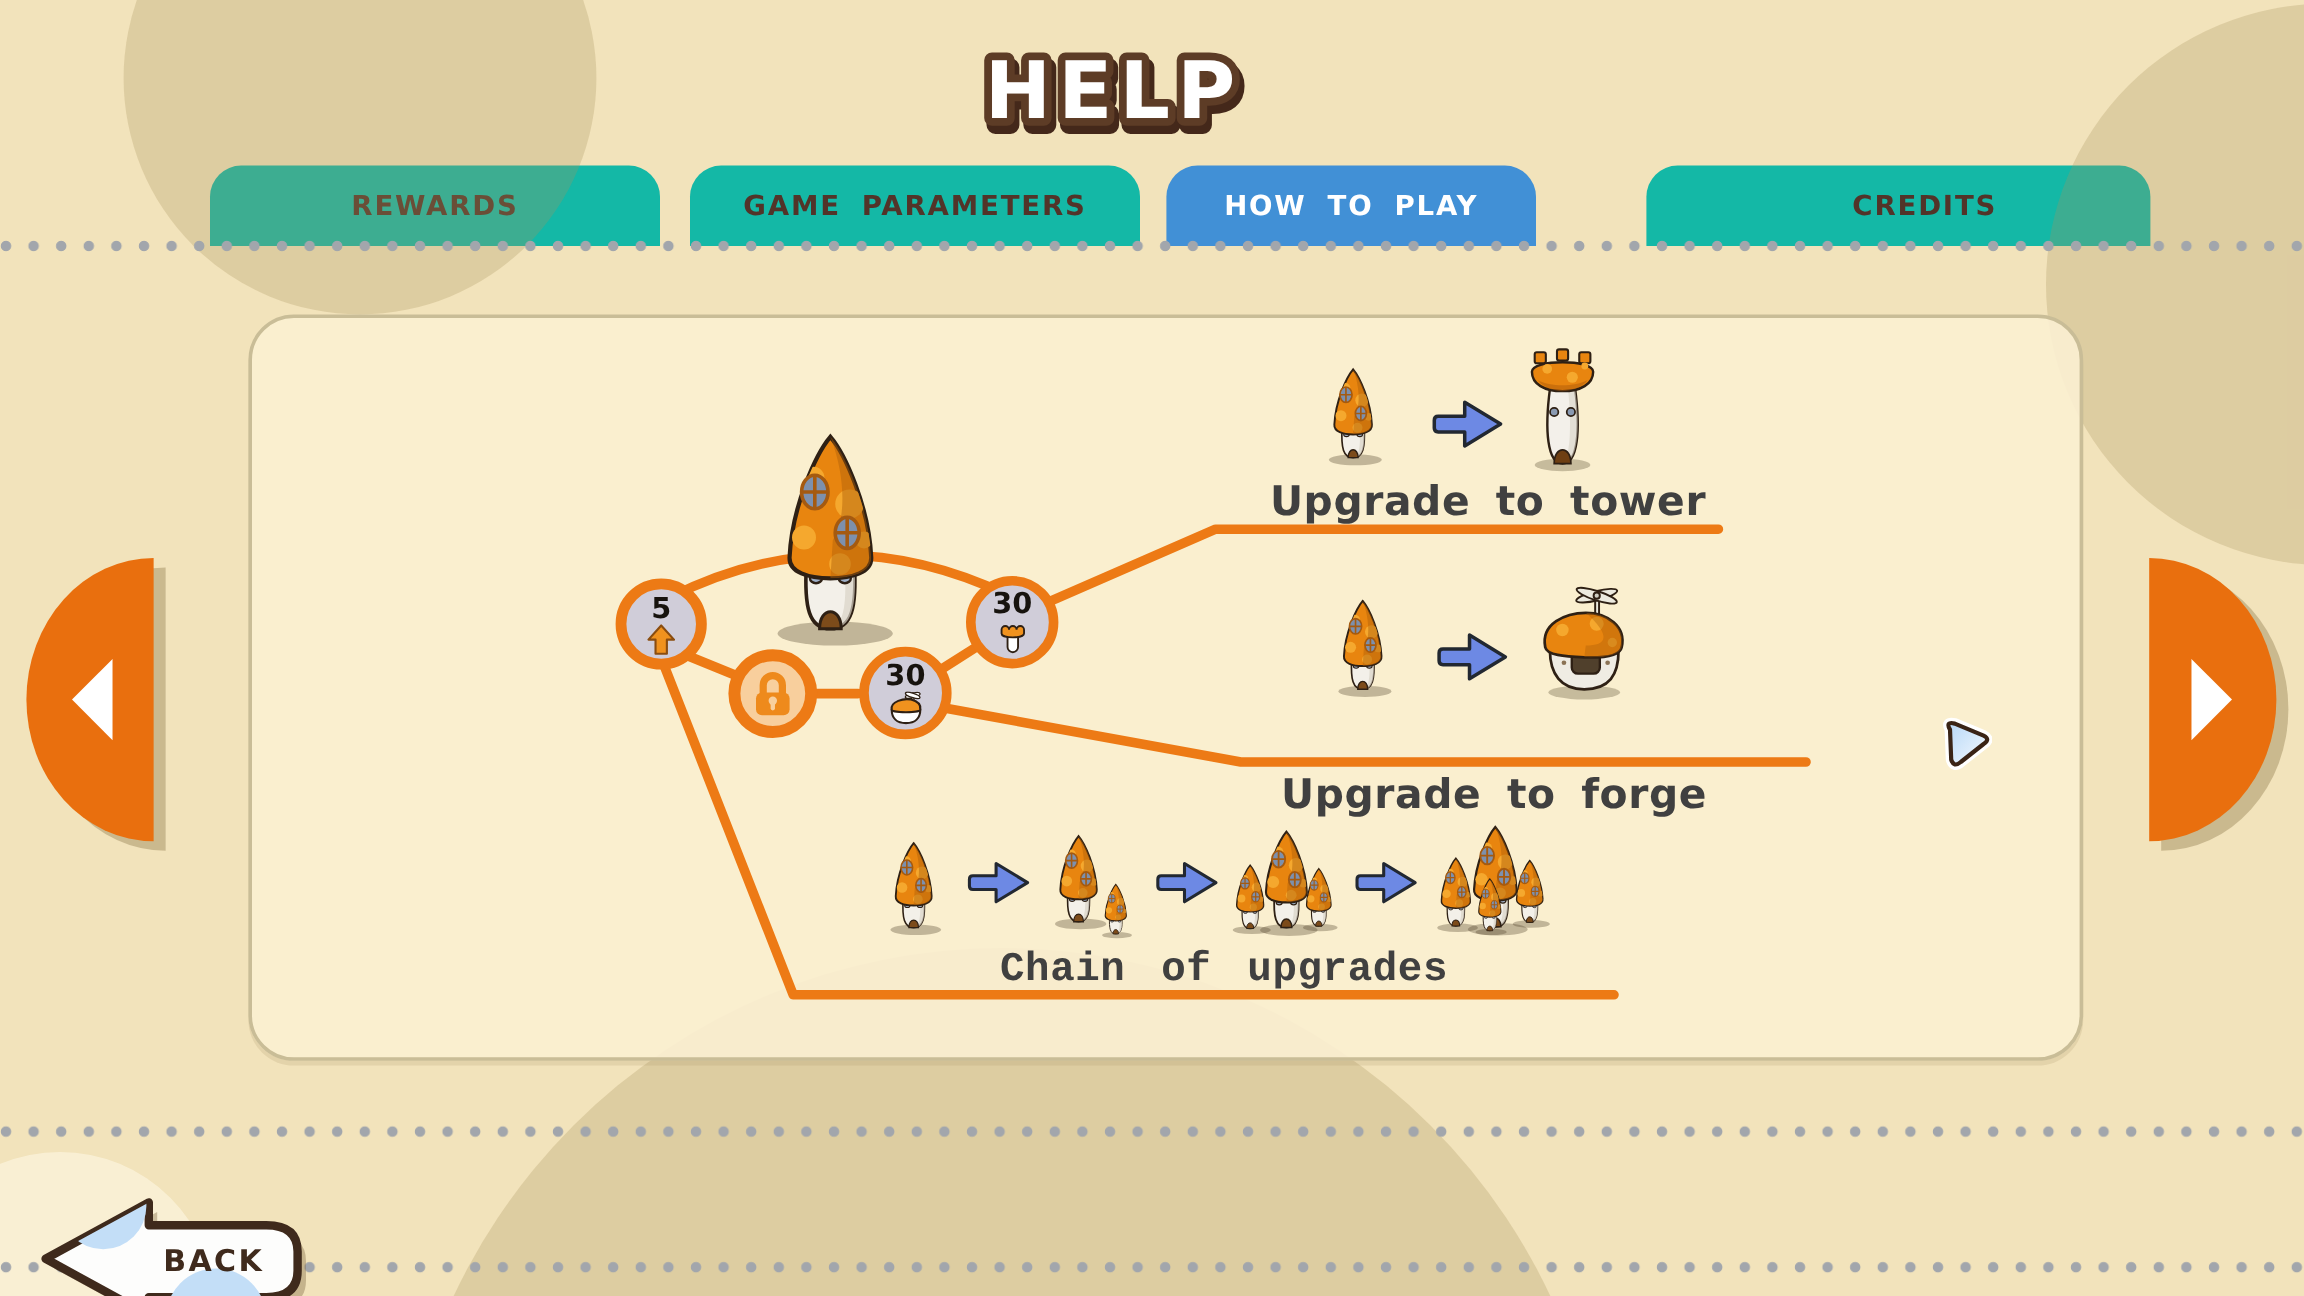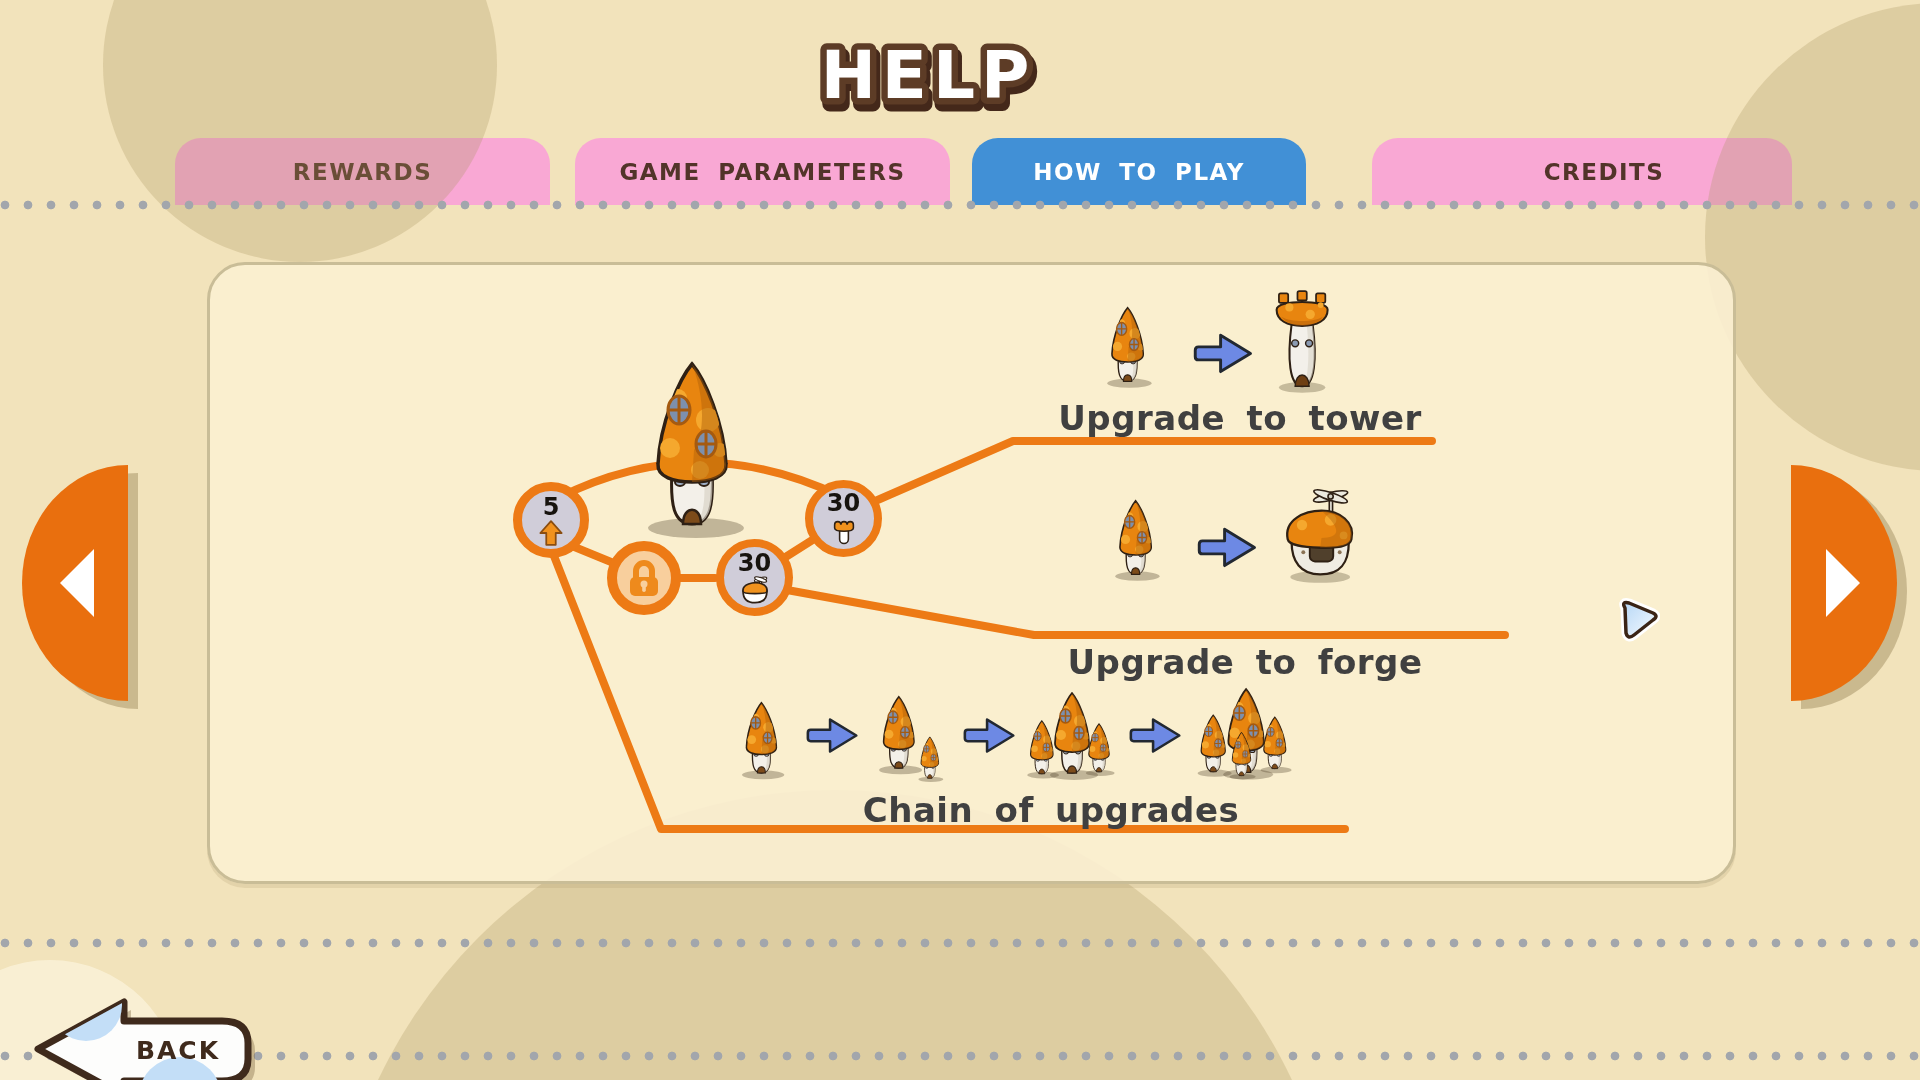--- a/index.html
+++ b/index.html
@@ -11,27 +11,27 @@
   
   .deco{position:absolute;border-radius:50%;background:rgba(168,146,94,.28);z-index:3;pointer-events:none;}
   .deco.c1{left:103px;top:-132px;width:394px;height:394px;}
   .deco.c2{left:1705px;top:3px;width:468px;height:468px;}
   .deco.c3{left:330px;top:790px;width:1010px;height:1010px;}
   .deco.c4{left:-80px;top:960px;width:260px;height:260px;background:rgba(255,250,232,.55);}
   
   .title-wrap{position:absolute;left:696px;top:12px;width:460px;height:118px;z-index:3;}
   
   .tab{position:absolute;top:138px;height:67px;border-radius:26px 26px 0 0;
-       background:#f9a8d4;color:#523429;z-index:2;cursor:pointer;
+       background:#14b8a6;color:#523429;z-index:2;cursor:pointer;
        display:flex;align-items:center;justify-content:center;
        font-weight:bold;font-size:23px;letter-spacing:1.5px;word-spacing:8px;}
   .tab.active{background:#4190d6;color:#ffffff;}
   .tab.t0{left:175px;width:375px;}
   .tab.t1{left:575px;width:375px;}
-  .tab.t2{left:972px;width:334px;align-items:center;}
+  .tab.t2{left:972px;width:308px;align-items:center;}
   .tab.t3{left:1372px;width:376px;padding-left:44px;}
   
   .dots{position:absolute;left:0;width:1920px;height:10px;z-index:4;pointer-events:none;
         background-image:radial-gradient(circle at 5px 5px,#a2a6ac 4px,rgba(0,0,0,0) 4.7px);
         background-size:23px 10px;background-repeat:repeat-x;}
   .dots.d1{top:200px;} .dots.d2{top:938px;} .dots.d3{top:1051px;}
   
   .card{position:absolute;left:207px;top:262px;width:1523px;height:616px;z-index:5;
         background:rgba(251,239,209,.9);border:3px solid #c9bd97;border-radius:38px;
         box-shadow:0 4px 0 rgba(160,140,95,.18);}
@@ -44,21 +44,21 @@
   .badge .num{font-weight:bold;font-size:24px;line-height:1;color:#17130e;margin-bottom:1px;}
   .badge.b-five{left:513px;top:482px;width:76px;height:76px;}
   .badge.b-lock{left:607px;top:541px;width:74px;height:74px;border-width:10px;background:#f8cf9d;}
   .badge.b-forge{left:716px;top:539px;width:77px;height:77px;border-width:8px;}
   .badge.b-tower{left:805px;top:480px;width:77px;height:77px;border-width:8px;}
   
   .row-label{position:absolute;width:420px;text-align:center;z-index:7;
              font-weight:bold;font-size:34px;color:#404040;letter-spacing:.5px;word-spacing:9px;}
   .row-label.l-tower{left:1030px;top:398px;}
   .row-label.l-forge{left:1035px;top:594px;margin-top:48px;}
-  .row-label.l-chain{left:841px;top:790px;}
+  .row-label.l-chain{left:810px;top:790px;font-family:Liberation Mono, monospace;}
   
   .nav-disc{position:absolute;top:465px;width:106px;height:236px;background:#e96f0e;z-index:8;cursor:pointer;}
   .nav-disc.left{left:22px;border-radius:106px 0 0 106px / 118px 0 0 118px;
                  box-shadow:10px 8px 0 rgba(154,132,88,.45);}
   .nav-disc.right{left:1791px;border-radius:0 106px 106px 0 / 0 118px 118px 0;
                   box-shadow:10px 8px 0 rgba(154,132,88,.45);}
   .nav-tri{position:absolute;width:34px;height:68px;background:#ffffff;z-index:9;pointer-events:none;}
   .nav-tri.left{left:60px;top:549px;clip-path:polygon(100% 0,0 50%,100% 100%);}
   .nav-tri.right{left:1826px;top:549px;clip-path:polygon(0 0,100% 50%,0 100%);}
   

